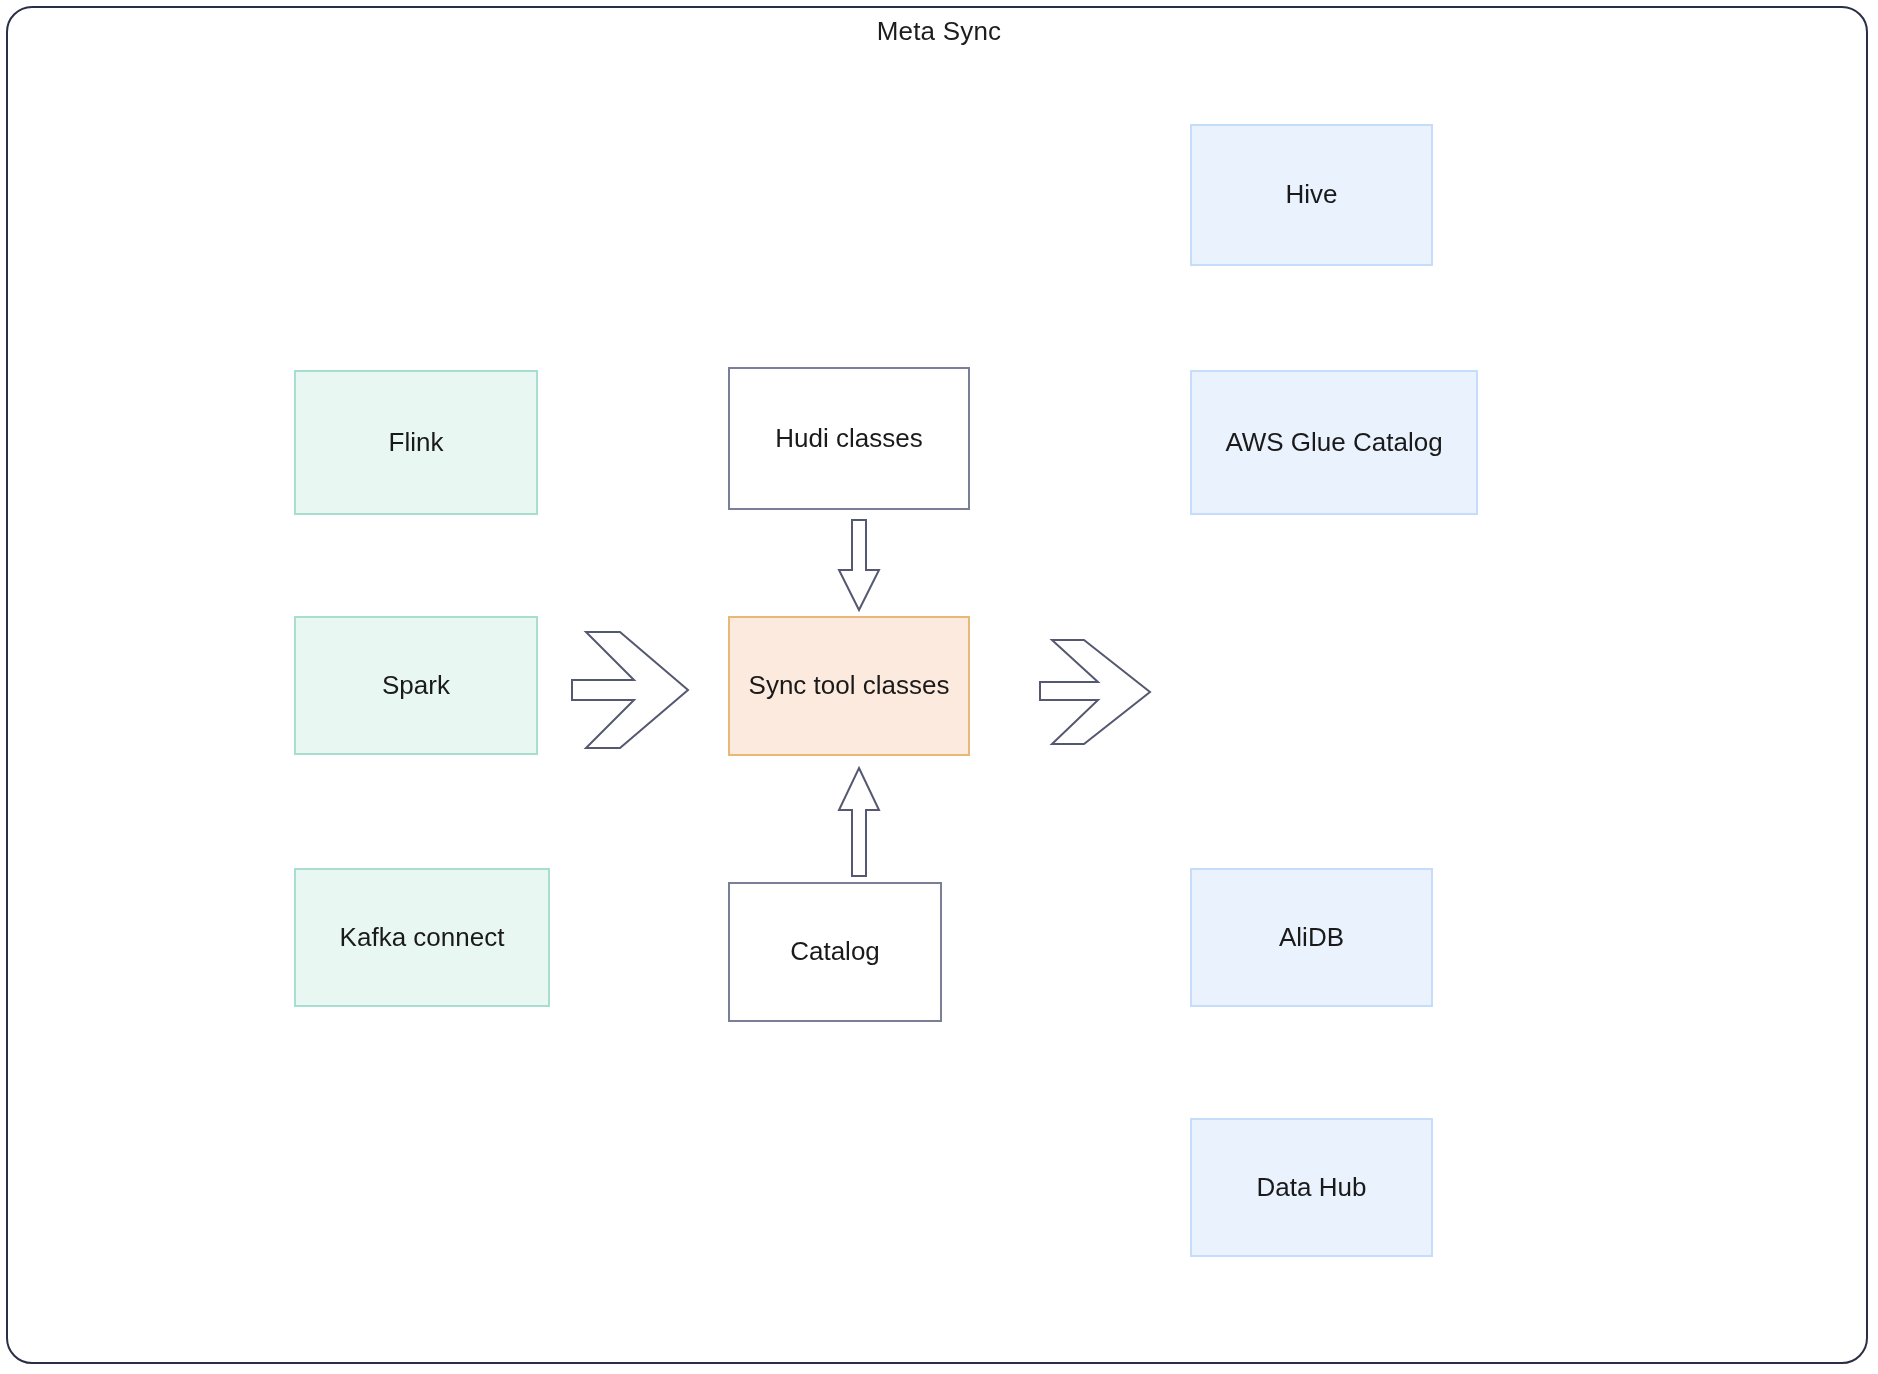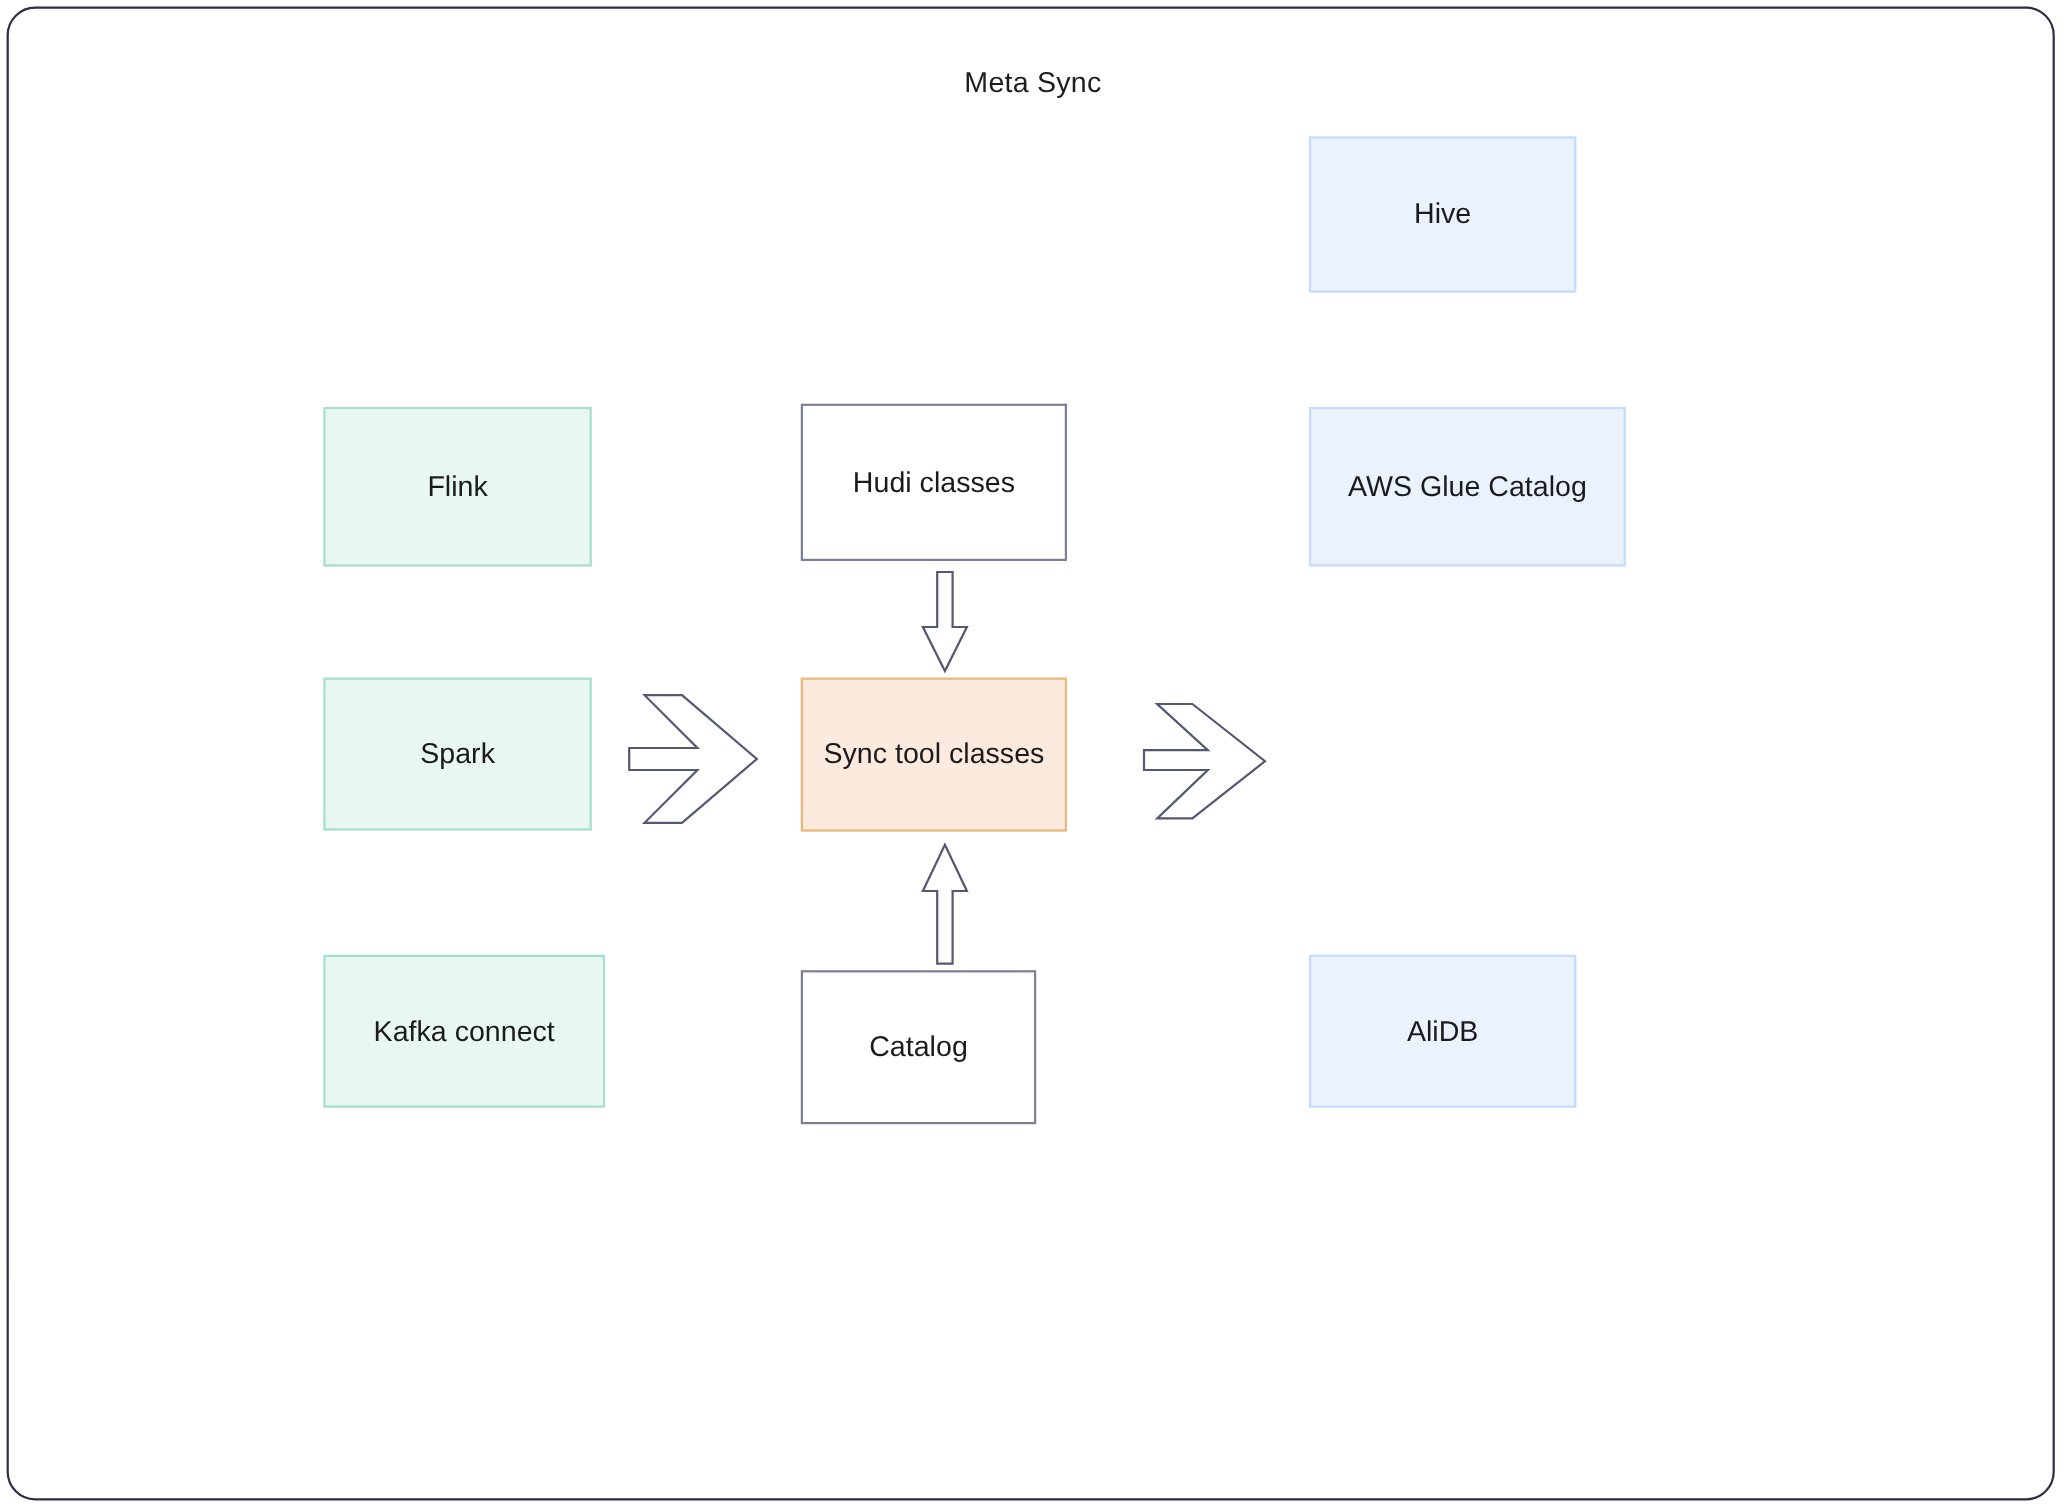--- a/index.html
+++ b/index.html
@@ -30,21 +30,20 @@
   
   #title {
     position: absolute;
     left: 0;
     top: 16px;
     width: 1878px;
     text-align: center;
     font-size: 26px;
     color: #1d1d1d;
     letter-spacing: 0.2px;
-    margin-top: 44px;
   }
   
   .node {
     position: absolute;
     box-sizing: border-box;
     display: flex;
     align-items: center;
     justify-content: center;
     font-size: 26px;
     color: #1a1a1a;
@@ -109,20 +108,23 @@
 
   <div class="node sink" style="left:1190px; top:124px; width:243px; height:142px;">
     <span>Hive</span>
   </div>
   <div class="node sink" style="left:1190px; top:370px; width:288px; height:145px;">
     <span>AWS Glue Catalog</span>
   </div>
   <div class="node sink" style="left:1190px; top:868px; width:243px; height:139px;">
     <span>AliDB</span>
   </div>
+  <div class="node sink" style="left:1190px; top:1118px; width:243px; height:139px;">
+    <span>Data Hub</span>
+  </div>
 
   <svg class="arrow-svg" style="left:572px; top:628px;" width="120" height="124" viewBox="0 0 120 124">
     <polygon class="arrow-shape" points="48,4 116,62 48,120 14,120 62,72 0,72 0,52 62,52 14,4"></polygon>
   </svg>
 
   <svg class="arrow-svg" style="left:1040px; top:636px;" width="114" height="112" viewBox="0 0 114 112">
     <polygon class="arrow-shape" points="44,4 110,56 44,108 12,108 58,64 0,64 0,46 58,46 12,4"></polygon>
   </svg>
 
   <svg class="arrow-svg" style="left:838px; top:520px;" width="42" height="92" viewBox="0 0 42 92">

